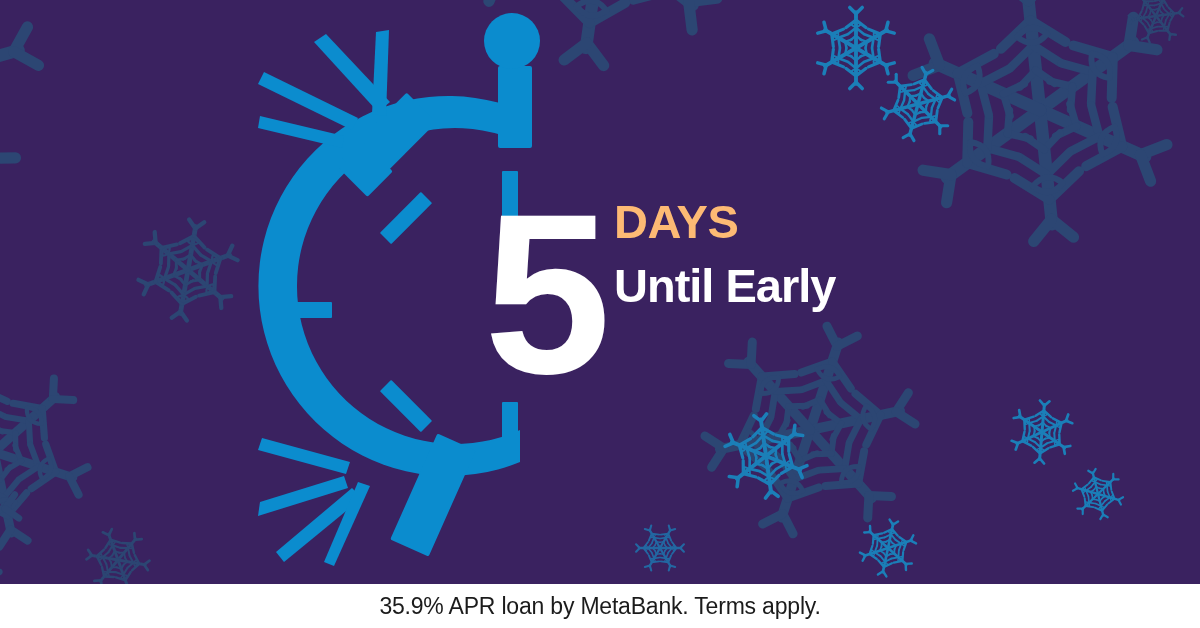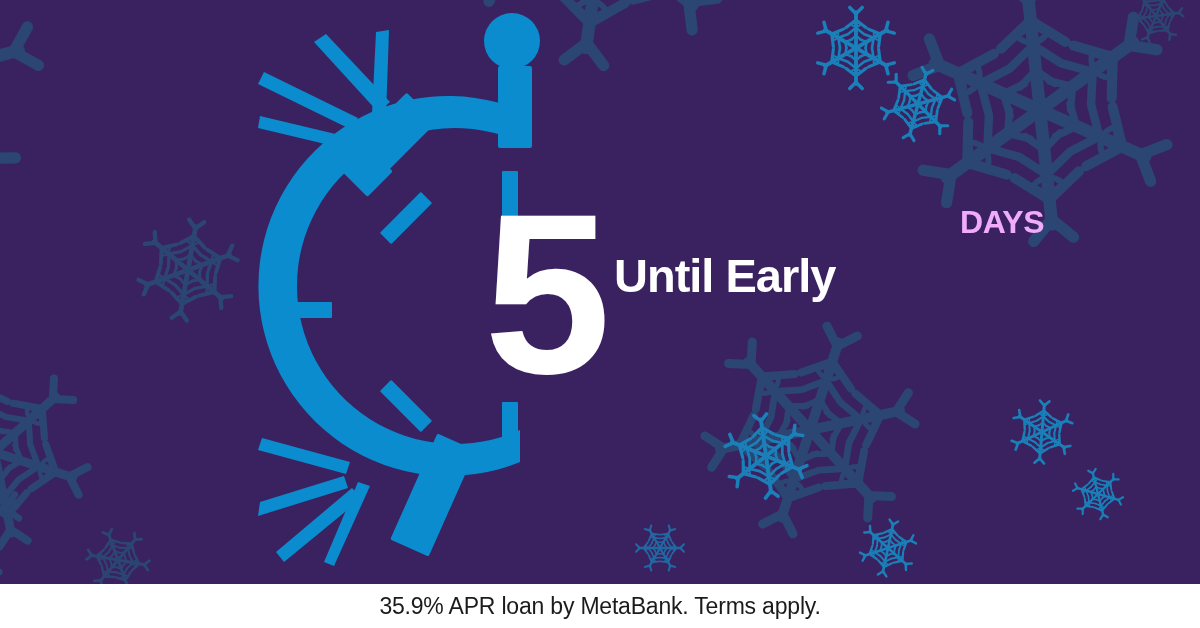--- a/index.html
+++ b/index.html
@@ -72,40 +72,39 @@
   }
 
   .headline-text {
     position: absolute;
     left: 130px;
     top: 0;
     width: 430px;
   }
 
   .days-label {
-    font-size: 32px;
+    font-size: 47px;
     line-height: 52px;
     font-weight: 700;
-    color: #f0abfc;
+    color: #fdba74;
     letter-spacing: -0.5px;
     font-family: "Liberation Sans", sans-serif;
     white-space: nowrap;
-    text-align: right;
   }
 
   .sub-line {
     font-size: 47px;
     line-height: 55px;
     font-weight: 700;
     color: #ffffff;
     letter-spacing: -1px;
     font-family: "Liberation Sans", sans-serif;
     white-space: nowrap;
   }
-  .sub-line.first { }
+  .sub-line.first { margin-top: 10px; }
 
   
   .footer {
     position: absolute;
     left: 0;
     top: 584px;
     width: 1200px;
     height: 44px;
     background: #ffffff;
     display: flex;

